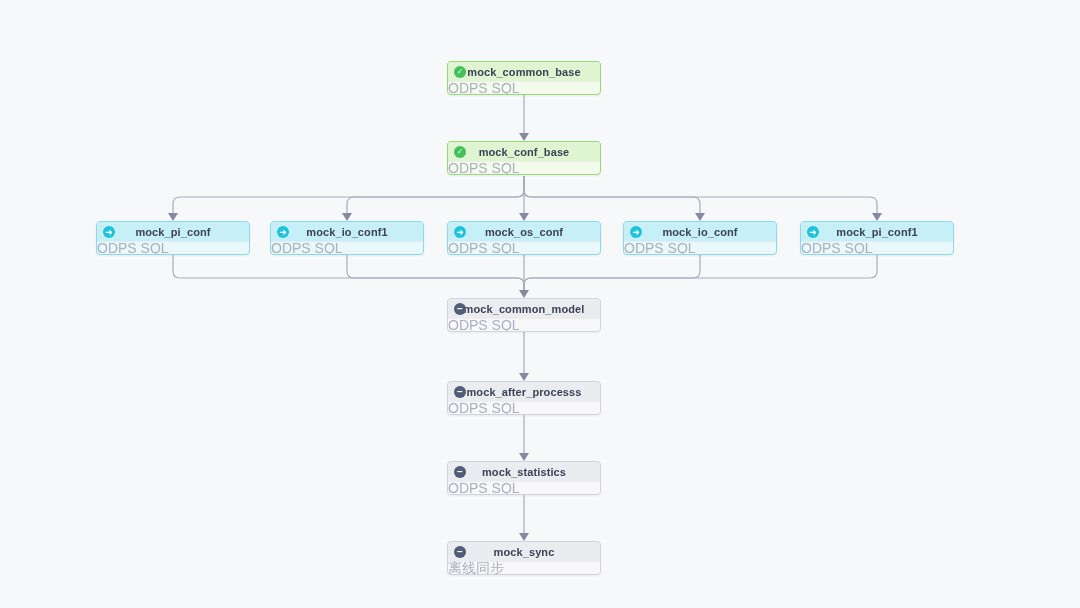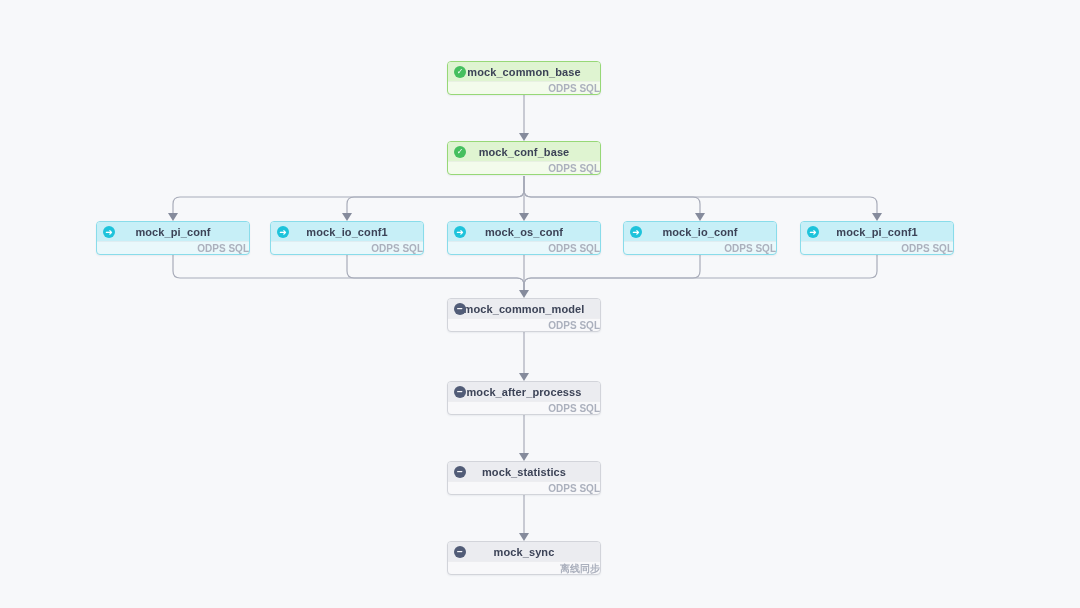--- a/index.html
+++ b/index.html
@@ -26,22 +26,22 @@
   }
   .node .hd .ic{
     position:absolute;left:6px;top:3.5px;width:12px;height:12px;border-radius:50%;
     color:#fff;font-size:8px;line-height:12px;text-align:center;font-weight:700;
   }
   .node .hd .ttl{
     font-size:11px;font-weight:700;color:#3c4357;letter-spacing:.1px;
     white-space:nowrap;
   }
   .node .sub{
-    height:13px;text-align:right;font-size:10px;color:#abb0bd;
-    line-height:13px;border-top:1px solid rgba(60,70,90,0.06);font-weight:bold;
+    height:13px;text-align:left;font-size:14px;color:#abb0bd;
+    line-height:13px;border-top:1px solid rgba(60,70,90,0.06);
   }
   
   .node.success{border-color:#97d877;background:#f3fbec;}
   .node.success .hd{background:#dff4d1;}
   .node.success .ic{background:#45bf5e;}
   
   .node.running{border-color:#89dcea;background:#e9f8fb;}
   .node.running .hd{background:#c7eff7;}
   .node.running .ic{background:#1ec3db;font-size:9px;}
   

